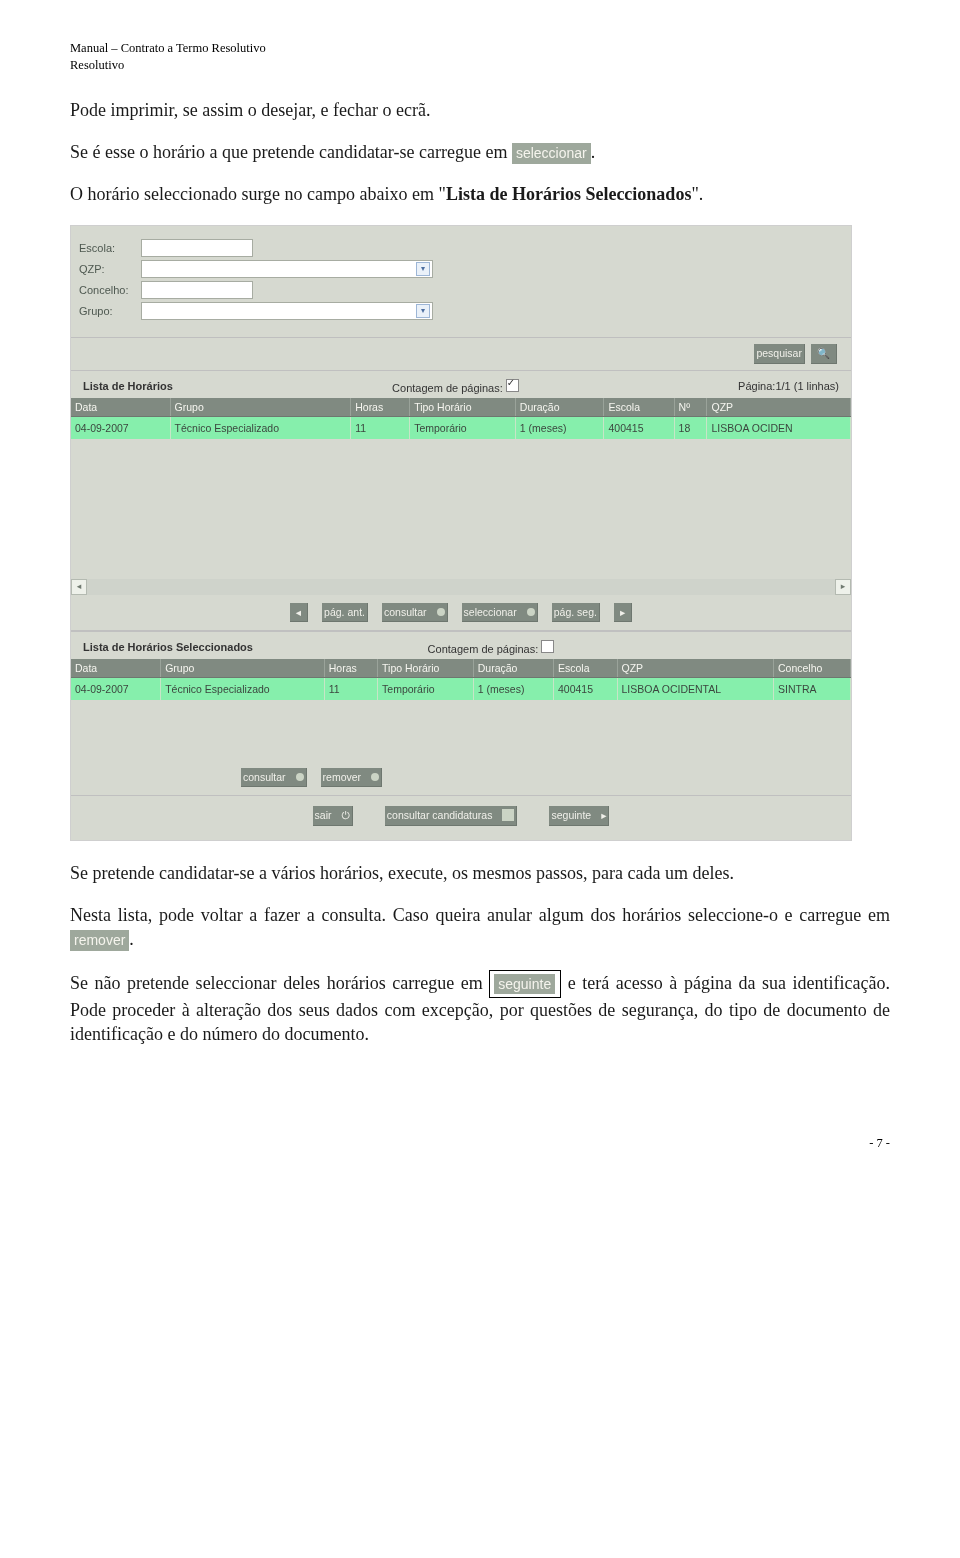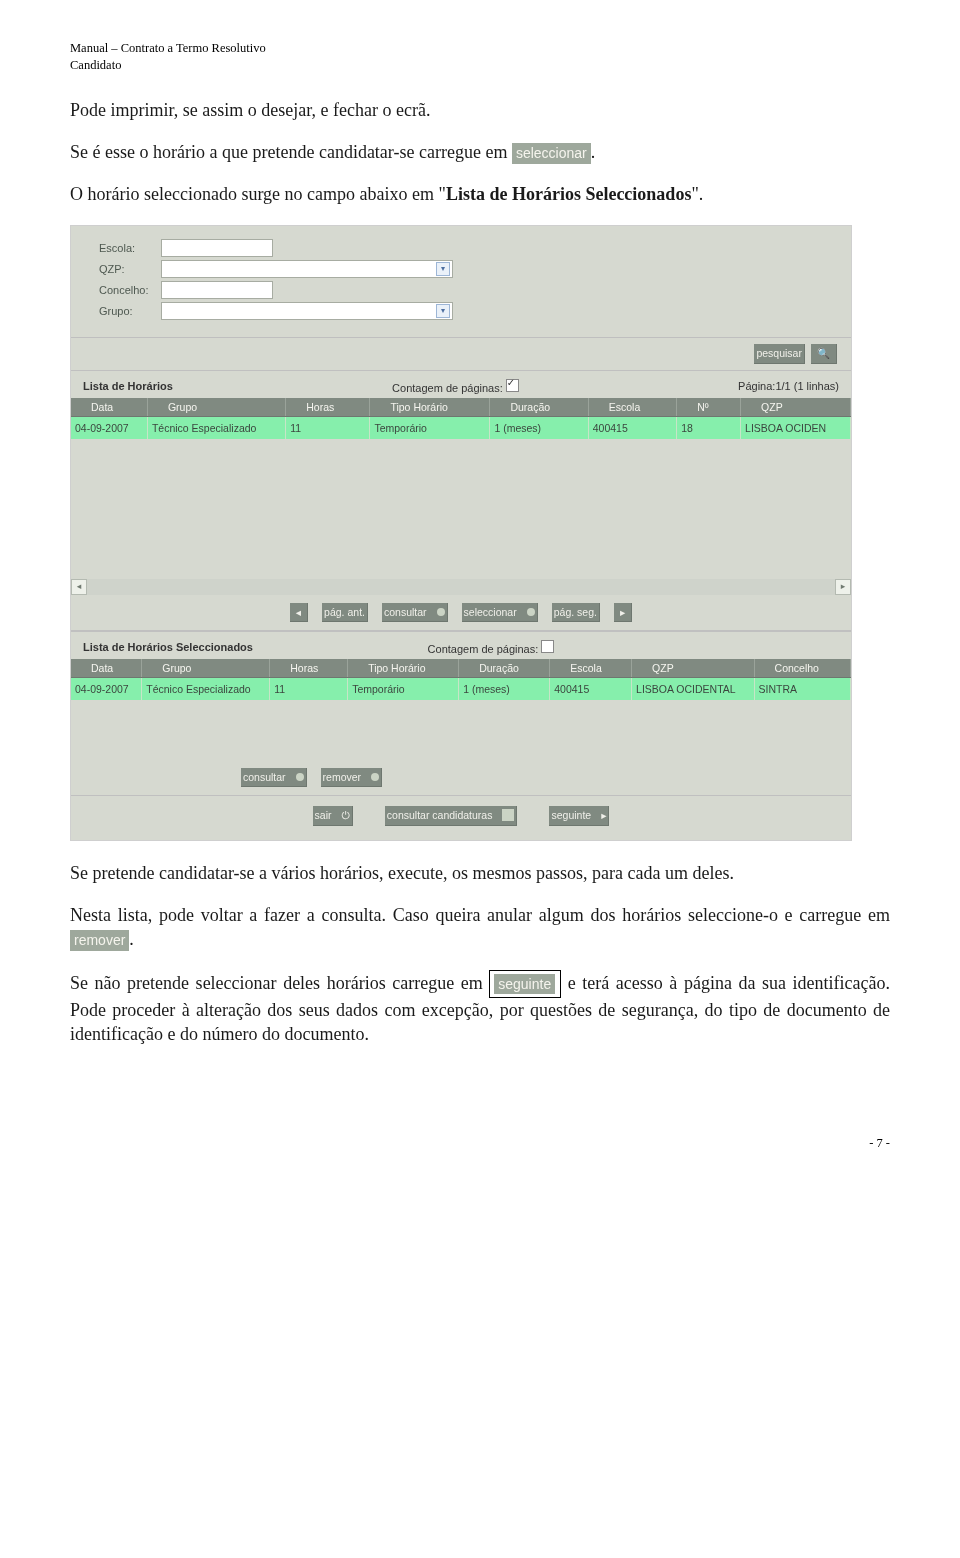--- a/index.html
+++ b/index.html
@@ -46,21 +46,21 @@
     width: 780px;
     margin: 18px 0 20px 0;
     border: 1px solid #cfcfcf;
     background: #d6d9d0;
     font-family: Verdana, Arial, sans-serif;
     font-size: 11px;
     color: #4e5850;
   }
   .ss-filters {
     background: #d6d9d0;
-    padding: 10px 12px 14px 28px;
+    padding: 10px 12px 14px 8px;
     border-bottom: 1px solid #bfbfbf;
   }
   .ss-filter-row {
     display: flex;
     align-items: center;
     margin: 3px 0;
   }
   .ss-filter-row label {
     width: 62px;
   }
@@ -134,21 +134,21 @@
   }
   .ss-table {
     width: 100%;
     border-collapse: collapse;
     font-size: 10.5px;
   }
   .ss-table th {
     background: #808a81;
     color: #f5f5ef;
     font-weight: normal;
-    padding: 3px 20px;
+    padding: 3px 4px;
     text-align: left;
     border-right: 1px solid #9aa39a;
     border-bottom:1px solid #6e776f;
   }
   .ss-table td {
     background: #86efac;
     color: #3b463e;
     padding: 5px 4px;
     border-right: 1px solid #c7e5c7;
   }
@@ -181,21 +181,21 @@
     font-size:12.5px;
     color:#000;
     margin-top:90px;
   }
 </style>
 </head>
 <body>
 
 <div class="doc-header">
   <span>Manual – Contrato a Termo Resolutivo</span><br>
-  <span>Candidato</span>
+  <span>Resolutivo</span>
 </div>
 
 <p class="para">Pode imprimir, se assim o desejar, e fechar o ecrã.</p>
 
 <p class="para">
   <span class="para-inline">Se é esse o horário a que pretende candidatar-se carregue em </span><span class="btn-label">seleccionar</span><span class="para-inline">.</span>
 </p>
 
 <p class="para">
   <span>O  horário  seleccionado  surge  no  campo  abaixo  em  "</span><b>Lista  de  Horários</b>

